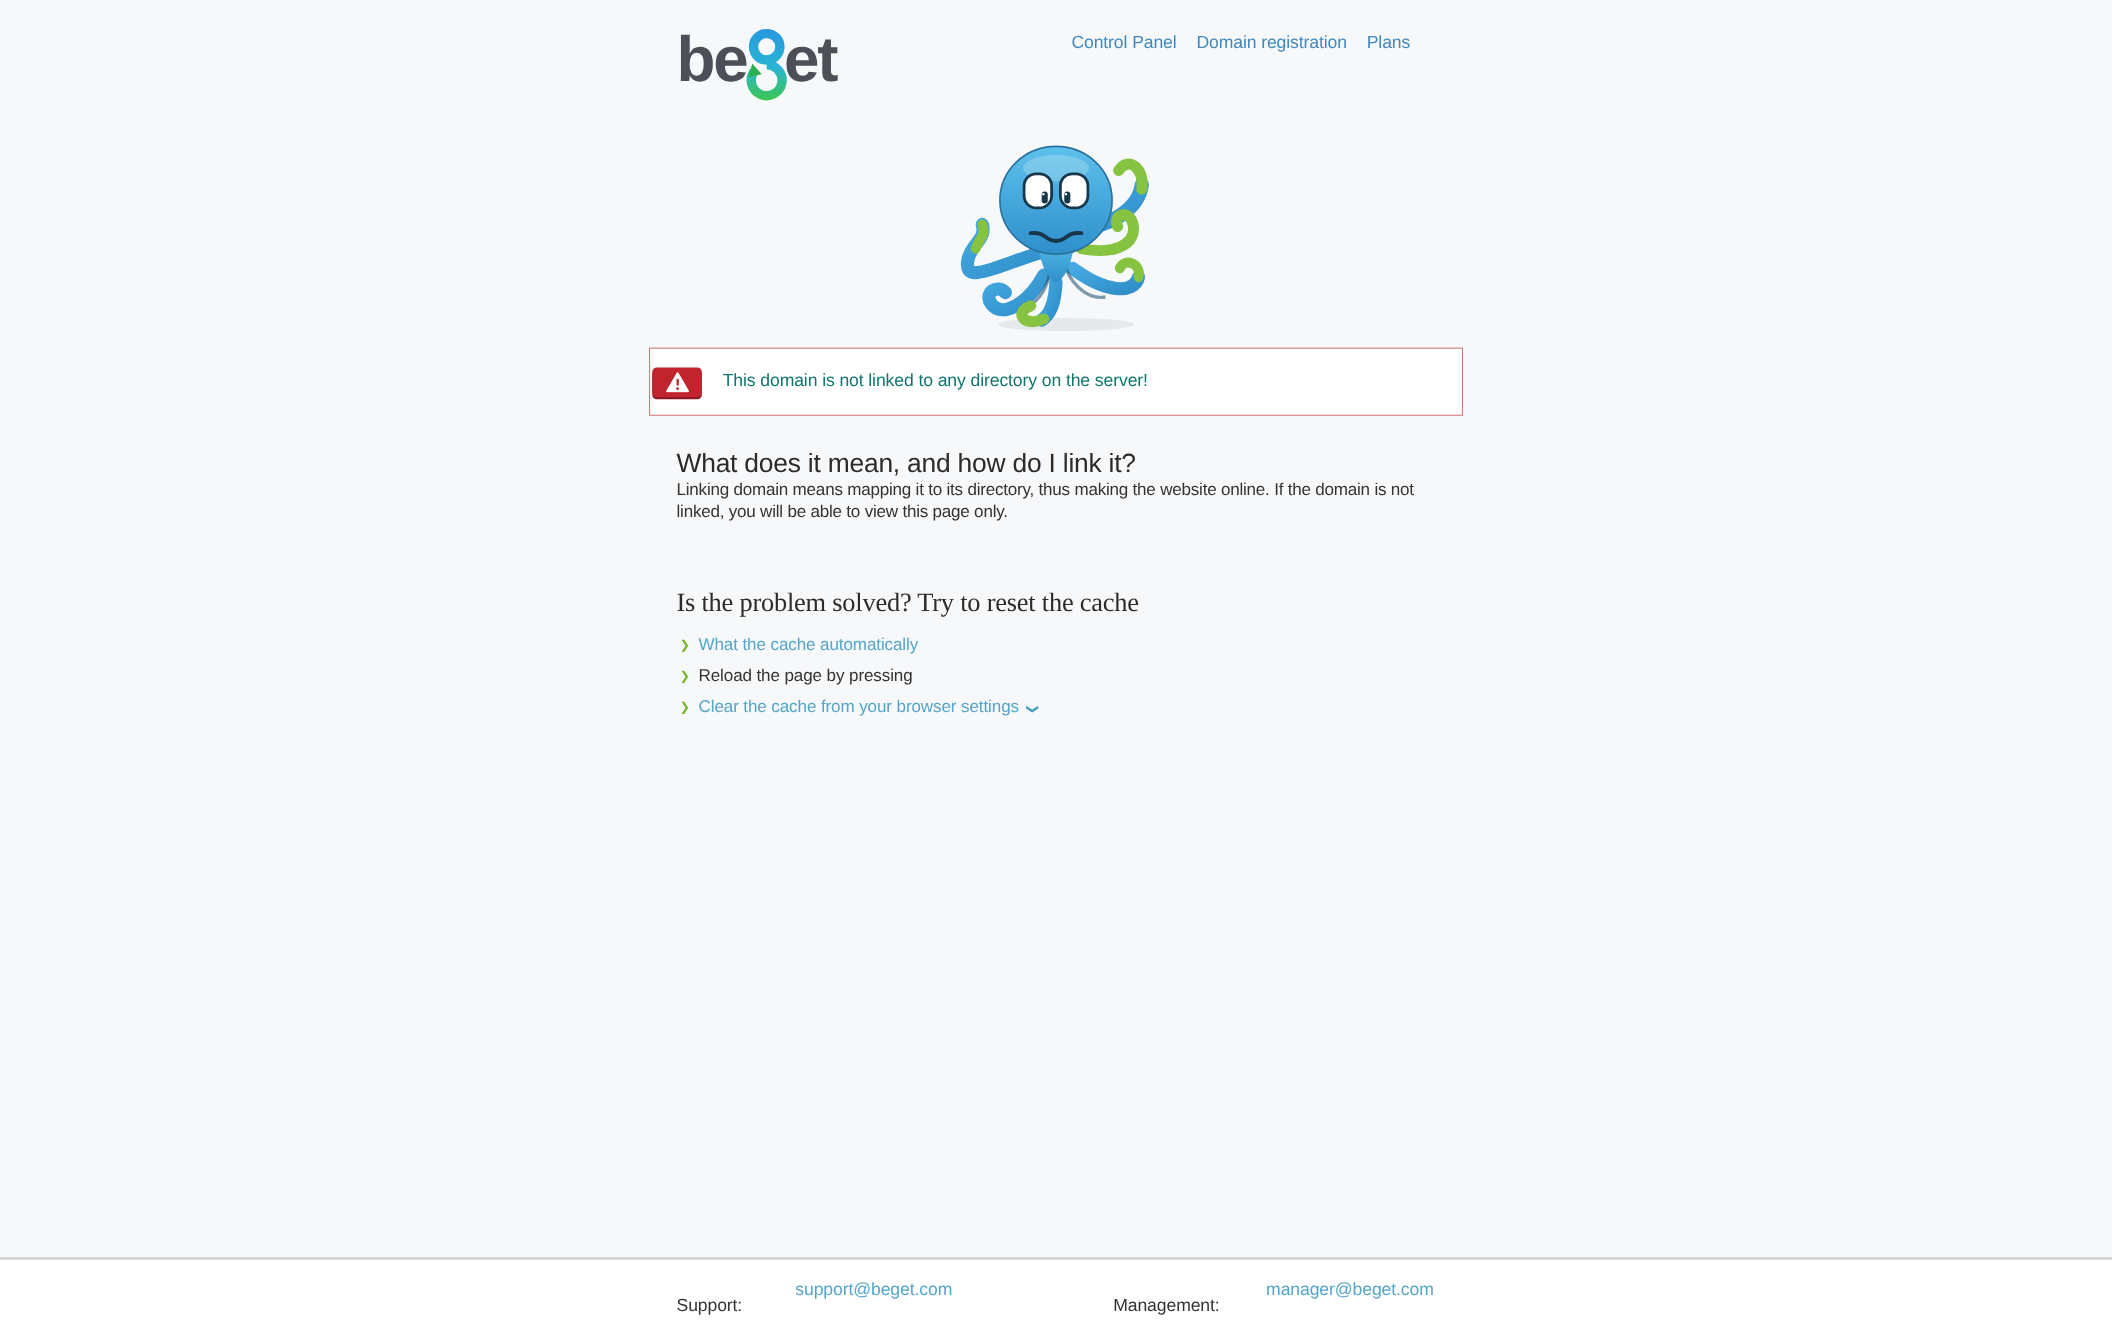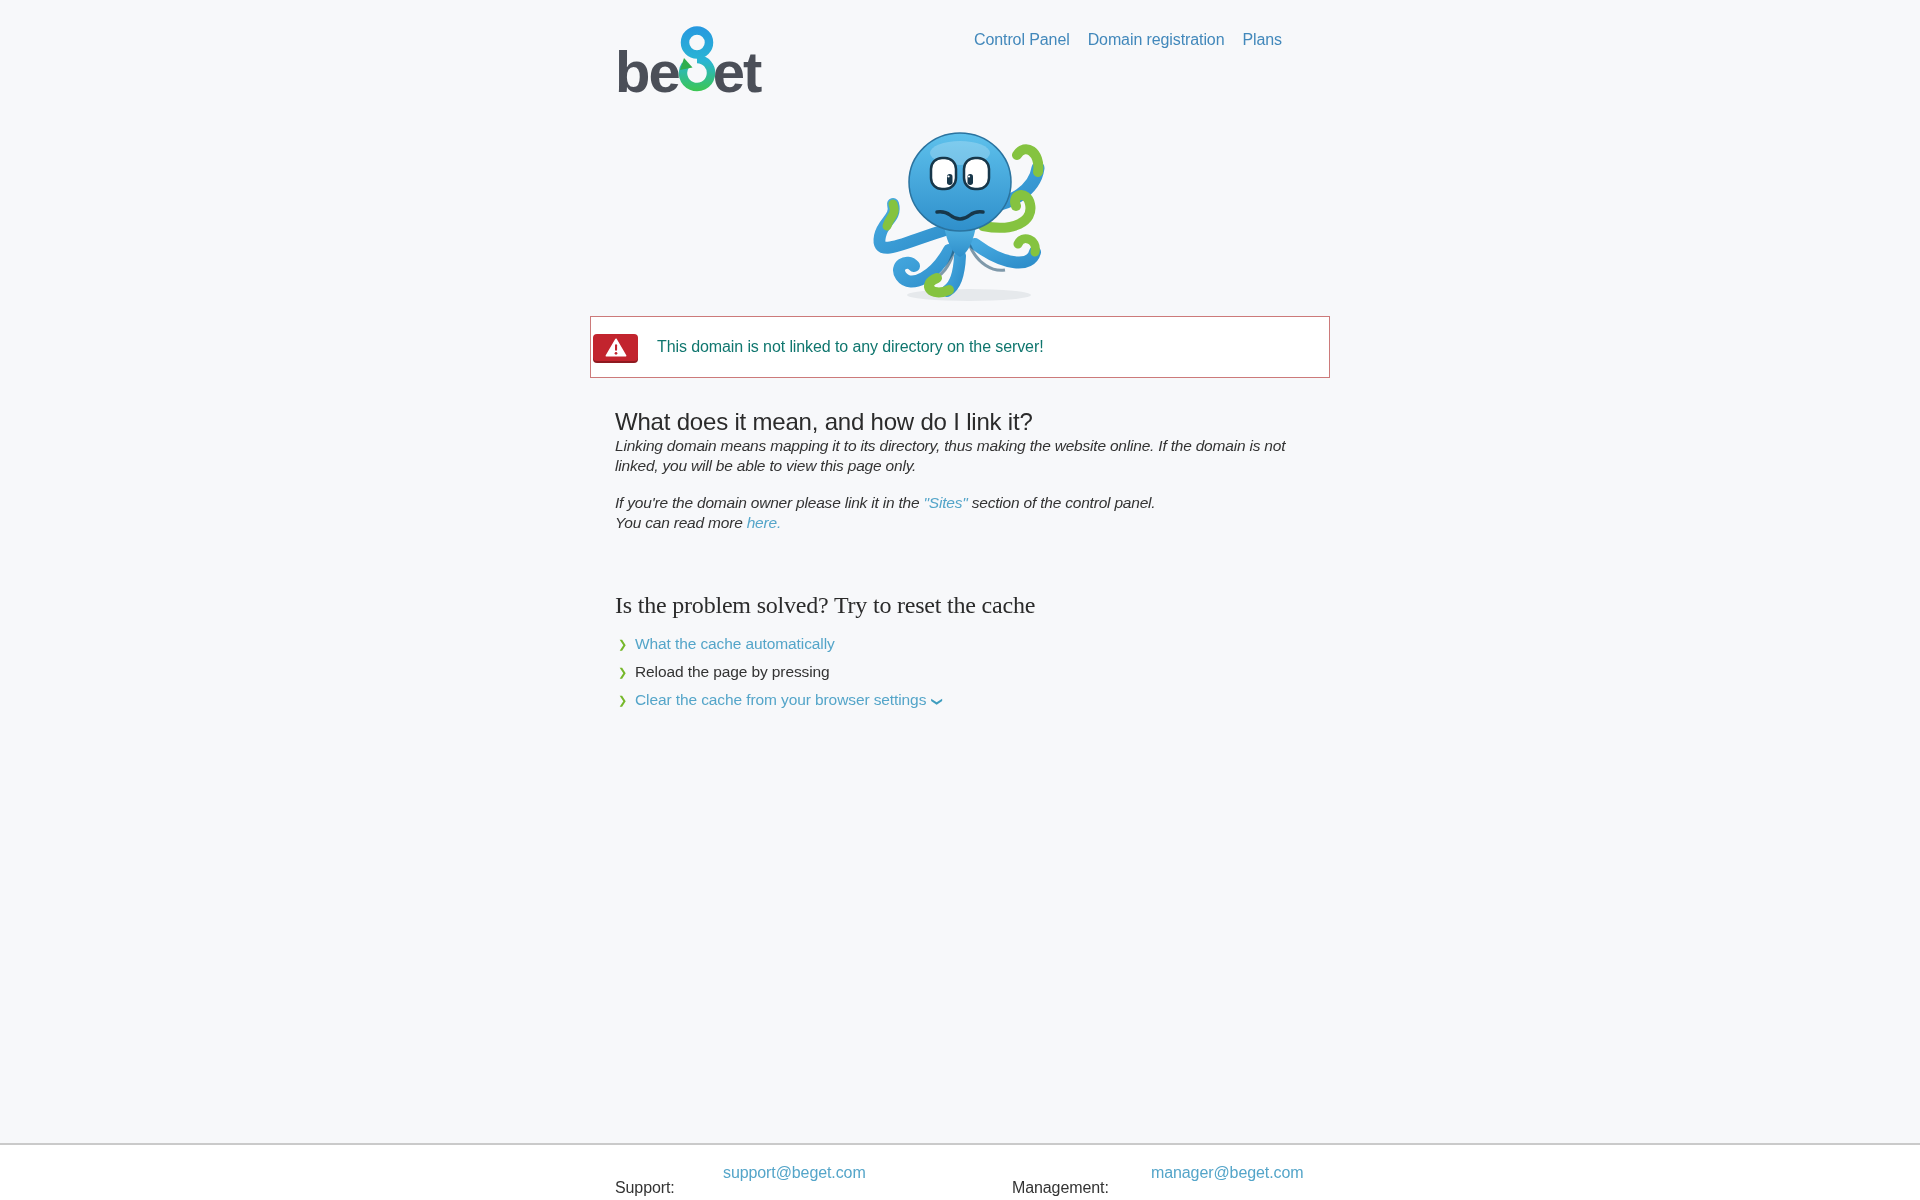--- a/index.html
+++ b/index.html
@@ -11,21 +11,21 @@
     color:#333;
     font-size:15.5px;
     letter-spacing:-0.1px;
   }
   .page { min-height:1200px; display:flex; flex-direction:column; }
   .container { width:740px; margin:0 auto; }
 
   
   header { flex:0 0 auto; }
   .header-inner { display:flex; align-items:flex-start; padding-top:13px; }
-  .logo { display:flex; align-items:flex-end; margin-left:25px; text-decoration:none; cursor:pointer; }
+  .logo { display:flex; align-items:center; margin-left:25px; text-decoration:none; cursor:pointer; }
   .logo-txt {
     font-size:58px; font-weight:bold; letter-spacing:-2px;
     color:#4b4f58; line-height:48px; height:48px; display:block;
   }
   .logo-g { margin:13px -3px 0 -1px; display:block; }
   nav { margin-left:auto; margin-right:48px; margin-top:18px; display:flex; gap:18px; }
   nav a { color:#4288bb; text-decoration:none; font-size:16px; cursor:pointer; }
 
   
   main { flex:1 1 auto; }
@@ -47,21 +47,21 @@
     display:flex; align-items:center; justify-content:center;
     flex:0 0 auto;
   }
   .alert-text { margin-left:19px; font-size:16px; color:#0f766e; }
 
   h2 {
     font-size:24px; line-height:22px; font-weight:400; color:#2b2b2b;
     margin:33px 0 0 25px; letter-spacing:-0.2px;
   }
   .h2b { margin-top:61px;font-family:Liberation Serif, serif; }
-  p { margin:3px 0 0 25px; line-height:20px; max-width:676px; letter-spacing:-0.2px;font-style:italic; }
+  p { margin:3px 0 0 25px; line-height:20px; max-width:676px; letter-spacing:-0.2px; }
   .p2 { margin-top:17px; }
   a.blue { color:#54a5c9; text-decoration:none; cursor:pointer; }
 
   ul.cache-list { list-style:none; margin:14px 0 0 28px; }
   ul.cache-list li { display:flex; align-items:center; height:28px; }
   .chev {
     color:#76b82a; font-size:11px; font-weight:bold;
     width:17px; flex:0 0 auto; line-height:1;
   }
   .caret-down {
@@ -168,25 +168,20 @@
             <path d="M12 1.5 L22.5 19.5 L1.5 19.5 Z" fill="#fff" stroke="#fff" stroke-width="2" stroke-linejoin="round"></path>
             <rect x="10.9" y="7" width="2.3" height="7" rx="1.1" fill="#c2242e"></rect>
             <circle cx="12" cy="16.9" r="1.5" fill="#c2242e"></circle>
           </svg>
         </span>
         <span class="alert-text">This domain is not linked to any directory on the server!</span>
       </div>
 
       <h2>What does it mean, and how do I link it?</h2>
       <p>Linking domain means mapping it to its directory, thus making the website online. If the domain is not linked, you will be able to view this page only.</p>
-      <p class="p2">
-        <span>If you're the domain owner please link it in the </span><a class="blue">"Sites"</a><span> section of the control panel.</span>
-        <br>
-        <span>You can read more </span><a class="blue">here.</a>
-      </p>
 
       <h2 class="h2b">Is the problem solved? Try to reset the cache</h2>
       <ul class="cache-list">
         <li>
           <span class="chev">❯</span>
           <a class="blue">What the cache automatically</a>
         </li>
         <li>
           <span class="chev">❯</span>
           <span>Reload the page by pressing</span>

